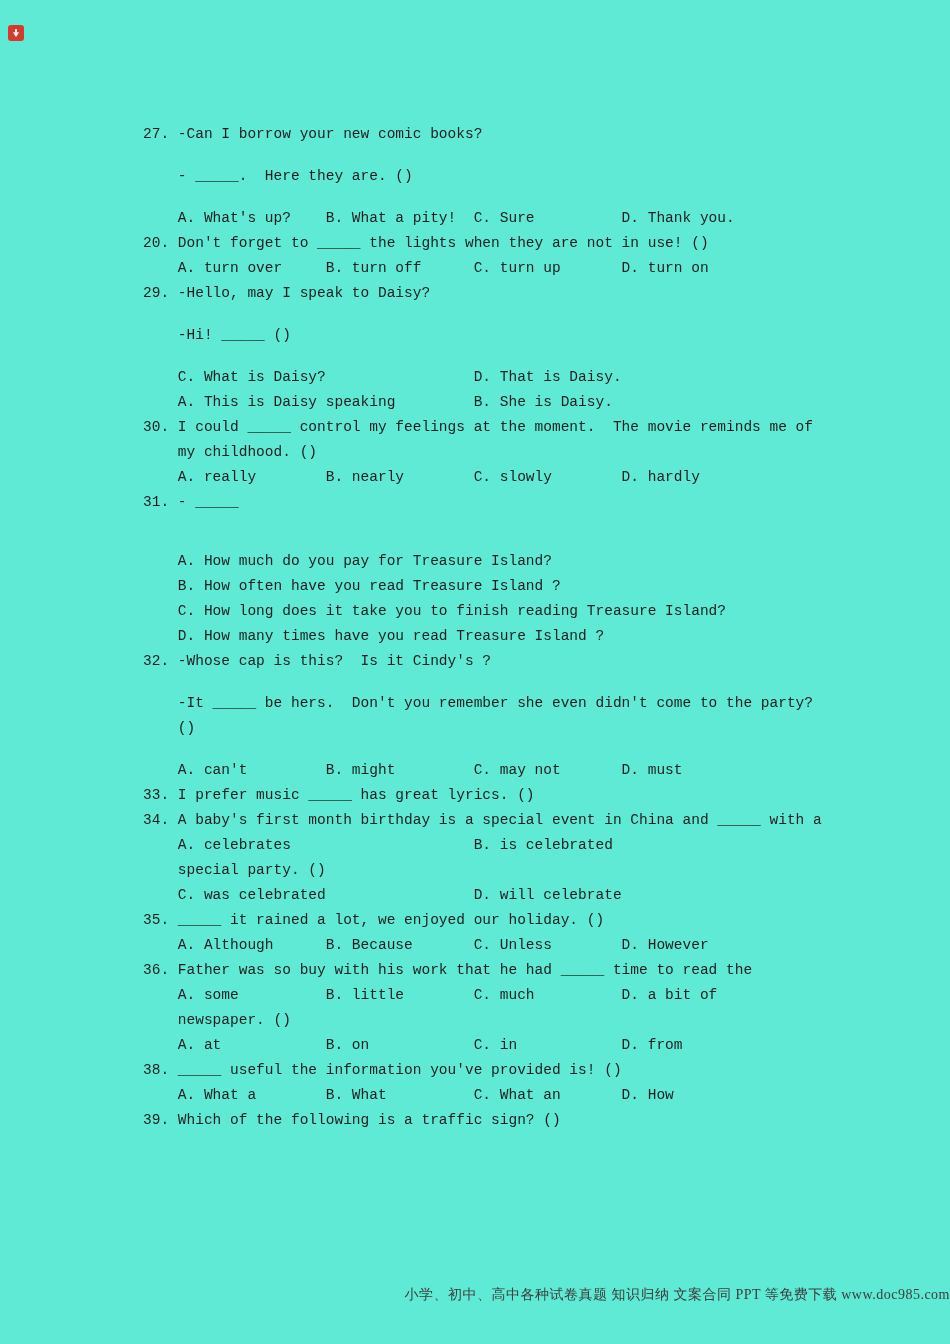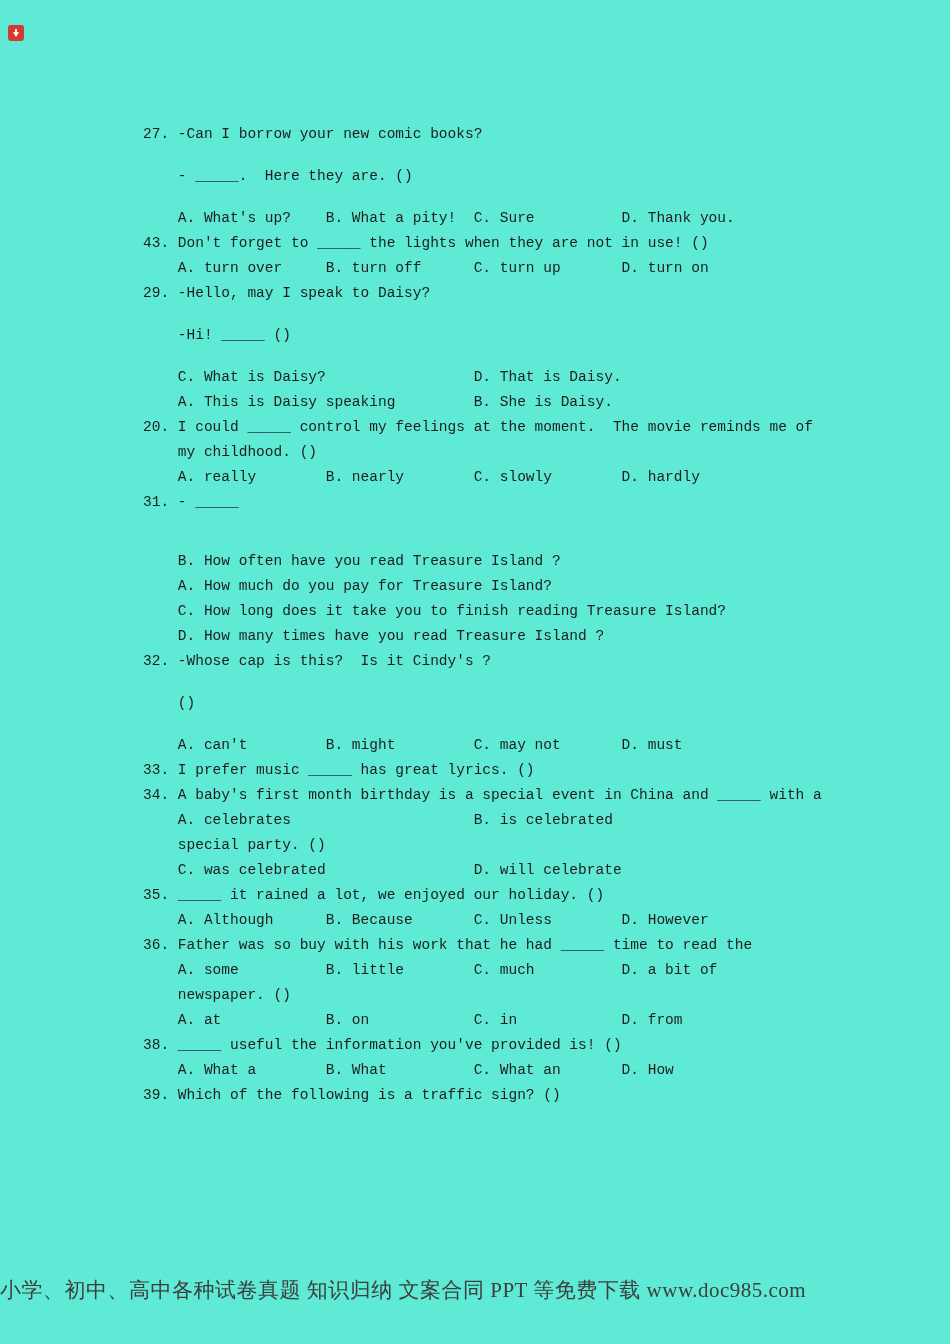--- a/index.html
+++ b/index.html
@@ -44,58 +44,59 @@
     font-size: 14.5px;
     line-height: 25px;
     height: 25px;
   }
   .blank { height: 17px; }
   .footer {
     position: absolute;
     left: 0;
     right: 0;
     bottom: 40px;
-    text-align: left;
+    text-align: right;
     font-family: "Liberation Serif", "DejaVu Serif", serif;
-    font-size: 21px;
+    font-size: 14px;
     color: #3d3d3d;
     letter-spacing: 0.5px;
   }
 </style>
 </head>
 <body>
 
 <div class="page">
   <div class="logo"></div>
   <div class="content">
       <div class="line">27. -Can I borrow your new comic books?</div>
       <div class="blank"></div>
       <div class="line">    - _____.  Here they are. ()</div>
       <div class="blank"></div>
       <div class="line">    A. What's up?    B. What a pity!  C. Sure          D. Thank you.</div>
-      <div class="line">43. Don't forget to _____ the lights when they are not in use! ()</div>
+      <div class="line">20. Don't forget to _____ the lights when they are not in use! ()</div>
       <div class="line">    A. turn over     B. turn off      C. turn up       D. turn on</div>
       <div class="line">29. -Hello, may I speak to Daisy?</div>
       <div class="blank"></div>
       <div class="line">    -Hi! _____ ()</div>
       <div class="blank"></div>
       <div class="line">    C. What is Daisy?                 D. That is Daisy.</div>
       <div class="line">    A. This is Daisy speaking         B. She is Daisy.</div>
-      <div class="line">20. I could _____ control my feelings at the moment.  The movie reminds me of</div>
+      <div class="line">30. I could _____ control my feelings at the moment.  The movie reminds me of</div>
       <div class="line">    my childhood. ()</div>
       <div class="line">    A. really        B. nearly        C. slowly        D. hardly</div>
       <div class="line">31. - _____</div>
       <div class="blank"></div>
       <div class="blank"></div>
+      <div class="line">    A. How much do you pay for Treasure Island?</div>
       <div class="line">    B. How often have you read Treasure Island ?</div>
-      <div class="line">    A. How much do you pay for Treasure Island?</div>
       <div class="line">    C. How long does it take you to finish reading Treasure Island?</div>
       <div class="line">    D. How many times have you read Treasure Island ?</div>
       <div class="line">32. -Whose cap is this?  Is it Cindy's ?</div>
       <div class="blank"></div>
+      <div class="line">    -It _____ be hers.  Don't you remember she even didn't come to the party?</div>
       <div class="line">    ()</div>
       <div class="blank"></div>
       <div class="line">    A. can't         B. might         C. may not       D. must</div>
       <div class="line">33. I prefer music _____ has great lyrics. ()</div>
       <div class="line">34. A baby's first month birthday is a special event in China and _____ with a</div>
       <div class="line">    A. celebrates                     B. is celebrated</div>
       <div class="line">    special party. ()</div>
       <div class="line">    C. was celebrated                 D. will celebrate</div>
       <div class="line">35. _____ it rained a lot, we enjoyed our holiday. ()</div>
       <div class="line">    A. Although      B. Because       C. Unless        D. However</div>

